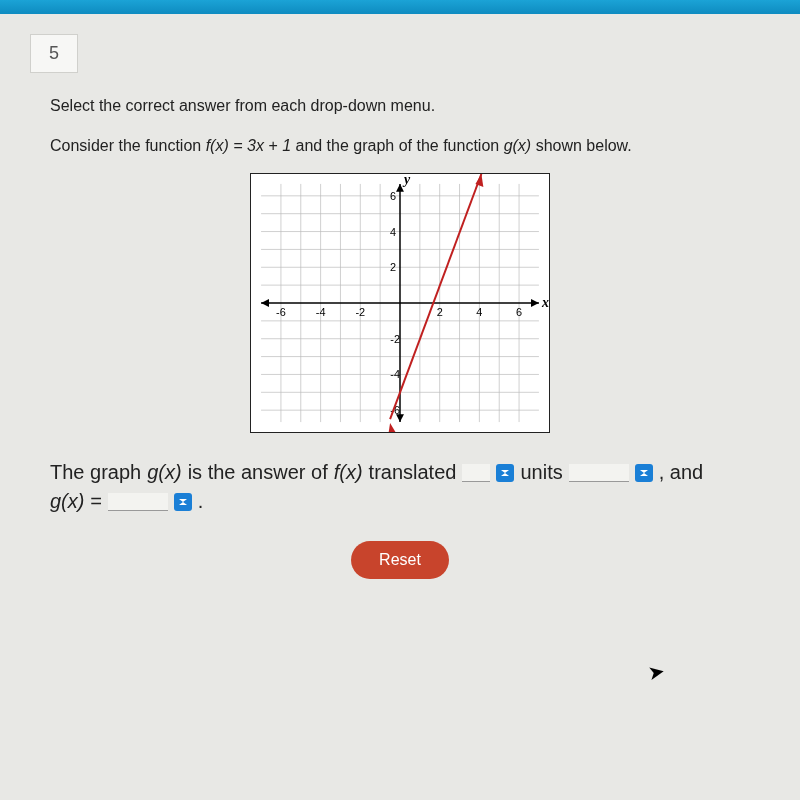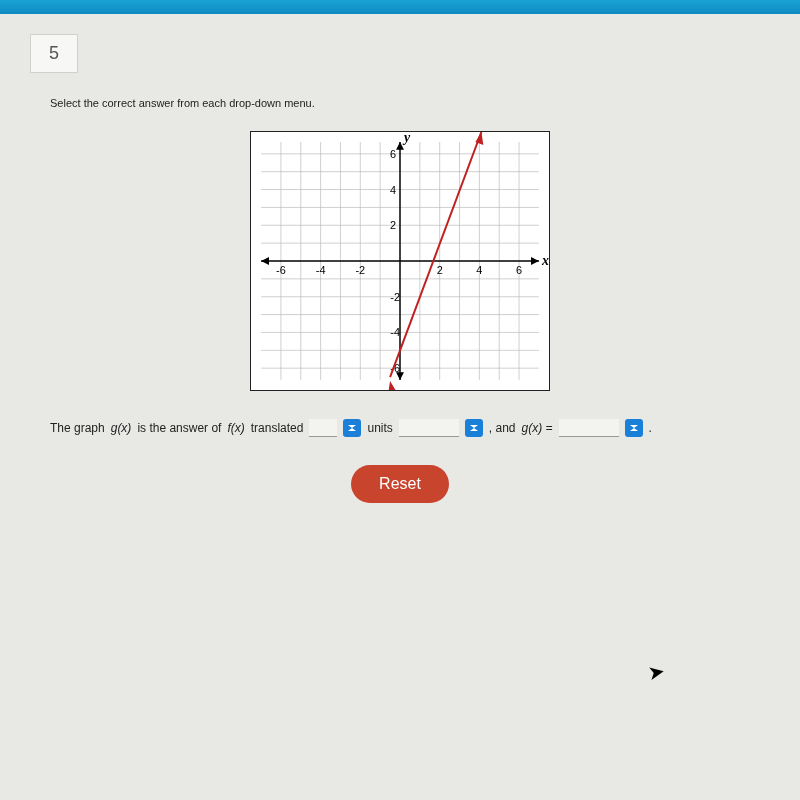--- a/index.html
+++ b/index.html
@@ -26,42 +26,42 @@
       padding: 8px 18px;
       font-size: 18px;
       color: #555;
       margin-bottom: 18px;
     }
     .question-card {
       background: transparent;
       padding: 6px 20px 0 20px;
     }
     .instruction {
-      font-size: 11px;
+      font-size: 16px;
       color: #222;
       margin-bottom: 22px;
     }
     .prompt {
       font-size: 16px;
       color: #222;
       margin-bottom: 18px;
     }
     .prompt em { font-style: italic; }
     .graph-wrap {
       text-align: center;
       margin: 6px 0 24px 0;
     }
     svg.graph {
       background: #fff;
       border: 1.5px solid #222;
       width: 300px;
       height: 260px;
     }
     .fill-line {
-      font-size: 12px;
+      font-size: 20px;
       color: #222;
       display: flex;
       align-items: center;
       flex-wrap: wrap;
       gap: 6px;
       margin-bottom: 28px;
     }
     .dd {
       display: inline-flex;
       align-items: center;
@@ -122,20 +122,23 @@
 <div class="content">
 
   <div class="qnum-tab">
     <span>5</span>
   </div>
 
   <div class="question-card">
 
     <p class="instruction">Select the correct answer from each drop-down menu.</p>
 
+    <p class="prompt">
+      <span>Consider the function </span><em>f(x) = 3x + 1</em><span> and the graph of the function </span><em>g(x)</em><span> shown below.</span>
+    </p>
 
     <div class="graph-wrap">
       <svg class="graph" viewBox="0 0 300 260">
 
         <g stroke="#bbb" stroke-width="0.7">
           <line x1="30" y1="10" x2="30" y2="250"></line>
             <line x1="50" y1="10" x2="50" y2="250"></line>
           <line x1="70" y1="10" x2="70" y2="250"></line>
             <line x1="90" y1="10" x2="90" y2="250"></line>
           <line x1="110" y1="10" x2="110" y2="250"></line>

